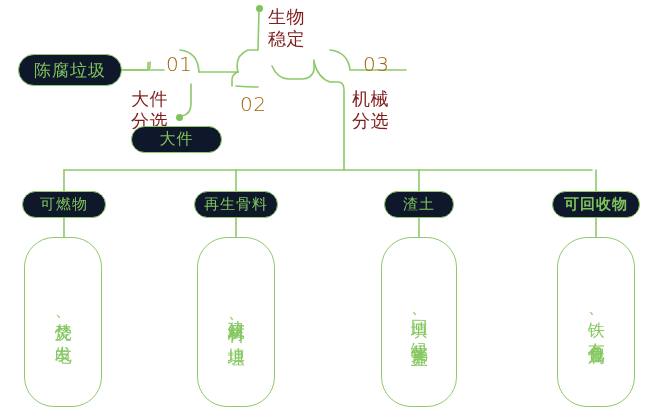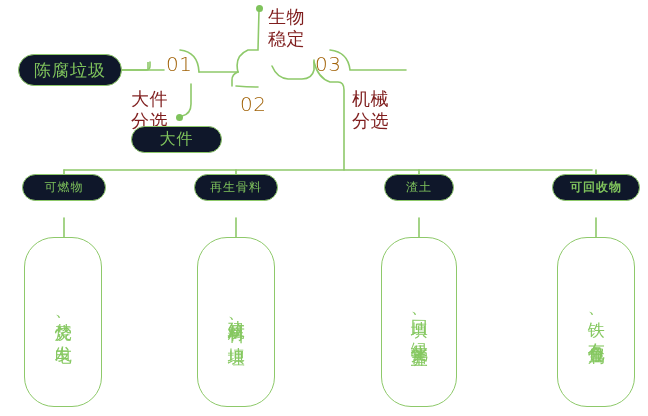--- a/index.html
+++ b/index.html
@@ -42,41 +42,41 @@
     width: 104px; height: 32px;
     font-size: 17px;
   }
   .pill-bulky {
     left: 131px; top: 126px;
     width: 91px; height: 27px;
     font-size: 16px;
   }
   .pill-cat {
     height: 27px;
-    font-size: 12px;
-    top: 174px;
+    font-size: 15px;
+    top: 191px;
   }
   .pill-cat-0 { left: 22px;  width: 84px; }
   .pill-cat-1 { left: 194px; width: 84px; }
   .pill-cat-2 { left: 384px; width: 70px; }
   .pill-cat-3 { left: 552px; width: 88px; font-weight: bold; }
 
   
   .stagenum {
     position: absolute;
     color: #a16207;
     font-size: 20px;
     font-weight: 300;
     letter-spacing: 0.5px;
     top: 54px;
     line-height: 1;
   }
   .stagenum-0 { left: 166px; }
   .stagenum-1 { left: 240px; margin-top: 40px; }
-  .stagenum-2 { left: 315px; }
+  .stagenum-2 { left: 315px; padding-left: 48px; }
 
   
   .sidelabel {
     position: absolute;
     color: #7f1d1d;
     font-size: 18px;
     line-height: 1.22;
     letter-spacing: 0.5px;
     white-space: pre-line;
     text-align: left;

